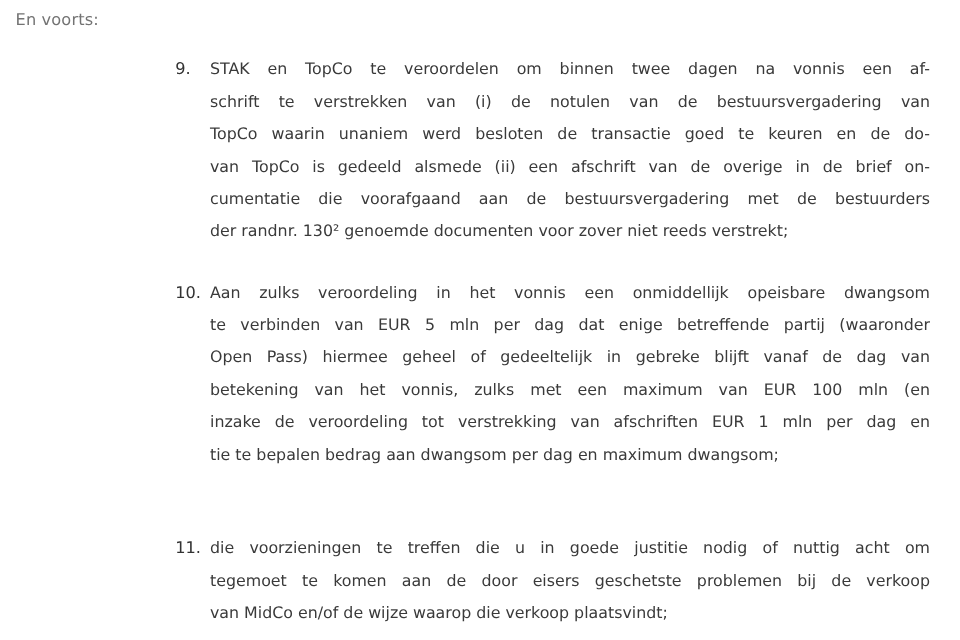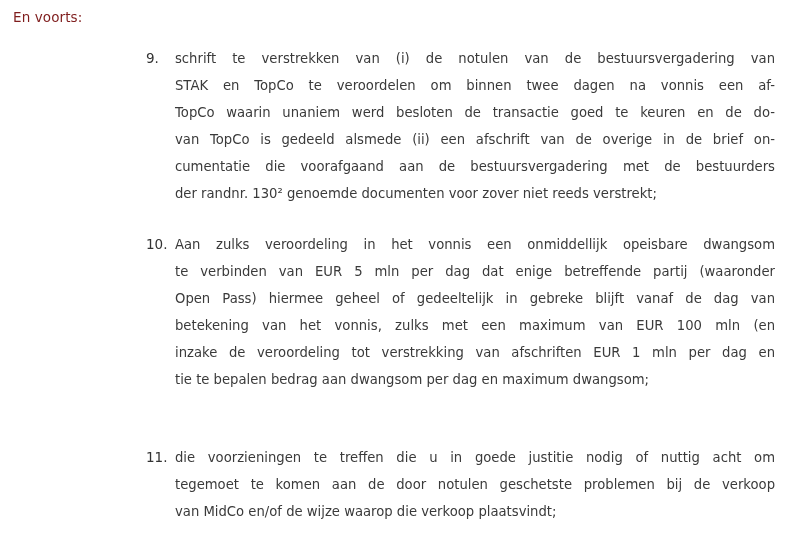--- a/index.html
+++ b/index.html
@@ -13,21 +13,21 @@
       overflow: hidden;
       position: relative;
       font-family: "DejaVu Sans", sans-serif;
       color: #3a3a3a;
     }
     .intro {
       position: absolute;
       left: 13px;
       top: 9px;
       font-size: 13.5px;
-      color: #7f1d1d;
+      color: #737373;
       letter-spacing: 0.1px;
     }
     .item {
       position: absolute;
       left: 146px;
       width: 640px;
     }
     .item .num {
       position: absolute;
       left: 0;
@@ -62,22 +62,22 @@
 </head>
 <body>
 
 <div>
 
   <div class="intro">En voorts:</div>
 
   <div class="item" id="item9">
     <span class="num">9.</span>
     <div class="body">
+      <span class="line">STAK en TopCo te veroordelen om binnen twee dagen na vonnis een af-</span>
       <span class="line">schrift te verstrekken van (i) de notulen van de bestuursvergadering van</span>
-      <span class="line">STAK en TopCo te veroordelen om binnen twee dagen na vonnis een af-</span>
       <span class="line">TopCo waarin unaniem werd besloten de transactie goed te keuren en de do-</span>
       <span class="line">van TopCo is gedeeld alsmede (ii) een afschrift van de overige in de brief on-</span>
       <span class="line">cumentatie die voorafgaand aan de bestuursvergadering met de bestuurders</span>
       <span class="line last">der randnr. 130² genoemde documenten voor zover niet reeds verstrekt;</span>
     </div>
   </div>
 
   <div class="item" id="item10">
     <span class="num">10.</span>
     <div class="body">
@@ -87,18 +87,18 @@
       <span class="line">betekening van het vonnis, zulks met een maximum van EUR 100 mln (en</span>
       <span class="line">inzake de veroordeling tot verstrekking van afschriften EUR 1 mln per dag en</span>
       <span class="line last">tie te bepalen bedrag aan dwangsom per dag en maximum dwangsom;</span>
     </div>
   </div>
 
   <div class="item" id="item11">
     <span class="num">11.</span>
     <div class="body">
       <span class="line">die voorzieningen te treffen die u in goede justitie nodig of nuttig acht om</span>
-      <span class="line">tegemoet te komen aan de door notulen geschetste problemen bij de verkoop</span>
+      <span class="line">tegemoet te komen aan de door eisers geschetste problemen bij de verkoop</span>
       <span class="line last">van MidCo en/of de wijze waarop die verkoop plaatsvindt;</span>
     </div>
   </div>
 
 </div>
 
 </body></html>

